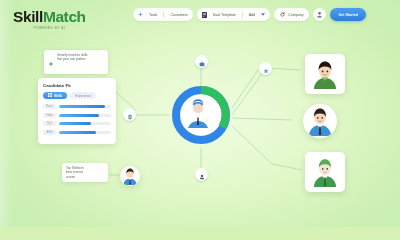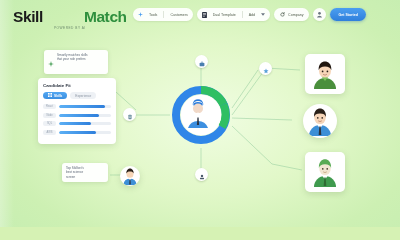--- a/index.html
+++ b/index.html
@@ -18,21 +18,21 @@
   #sheen{
     position:absolute;left:0;top:0;width:14px;height:227px;
     background:linear-gradient(90deg,rgba(255,255,255,.30),rgba(255,255,255,0));
     pointer-events:none;
   }
 
   
   #logo{position:absolute;left:13px;top:9px;}
   .logo-word{font-size:15.5px;font-weight:bold;letter-spacing:-.4px;line-height:16px;}
   .logo-a{color:#1a1a1a;}
-  .logo-b{color:#2f8f3e;padding-left:41px;}
+  .logo-b{color:#2f8f3e;}
   .logo-tag{
     font-size:3.2px;color:#6d8b6d;letter-spacing:.5px;margin-top:1px;
     text-align:center;line-height:4px;
   }
 
   
   #nav{position:absolute;left:133px;top:8px;display:flex;align-items:center;gap:4px;}
   .pill{
     display:flex;align-items:center;gap:3px;
     background:rgba(255,255,255,.93);

